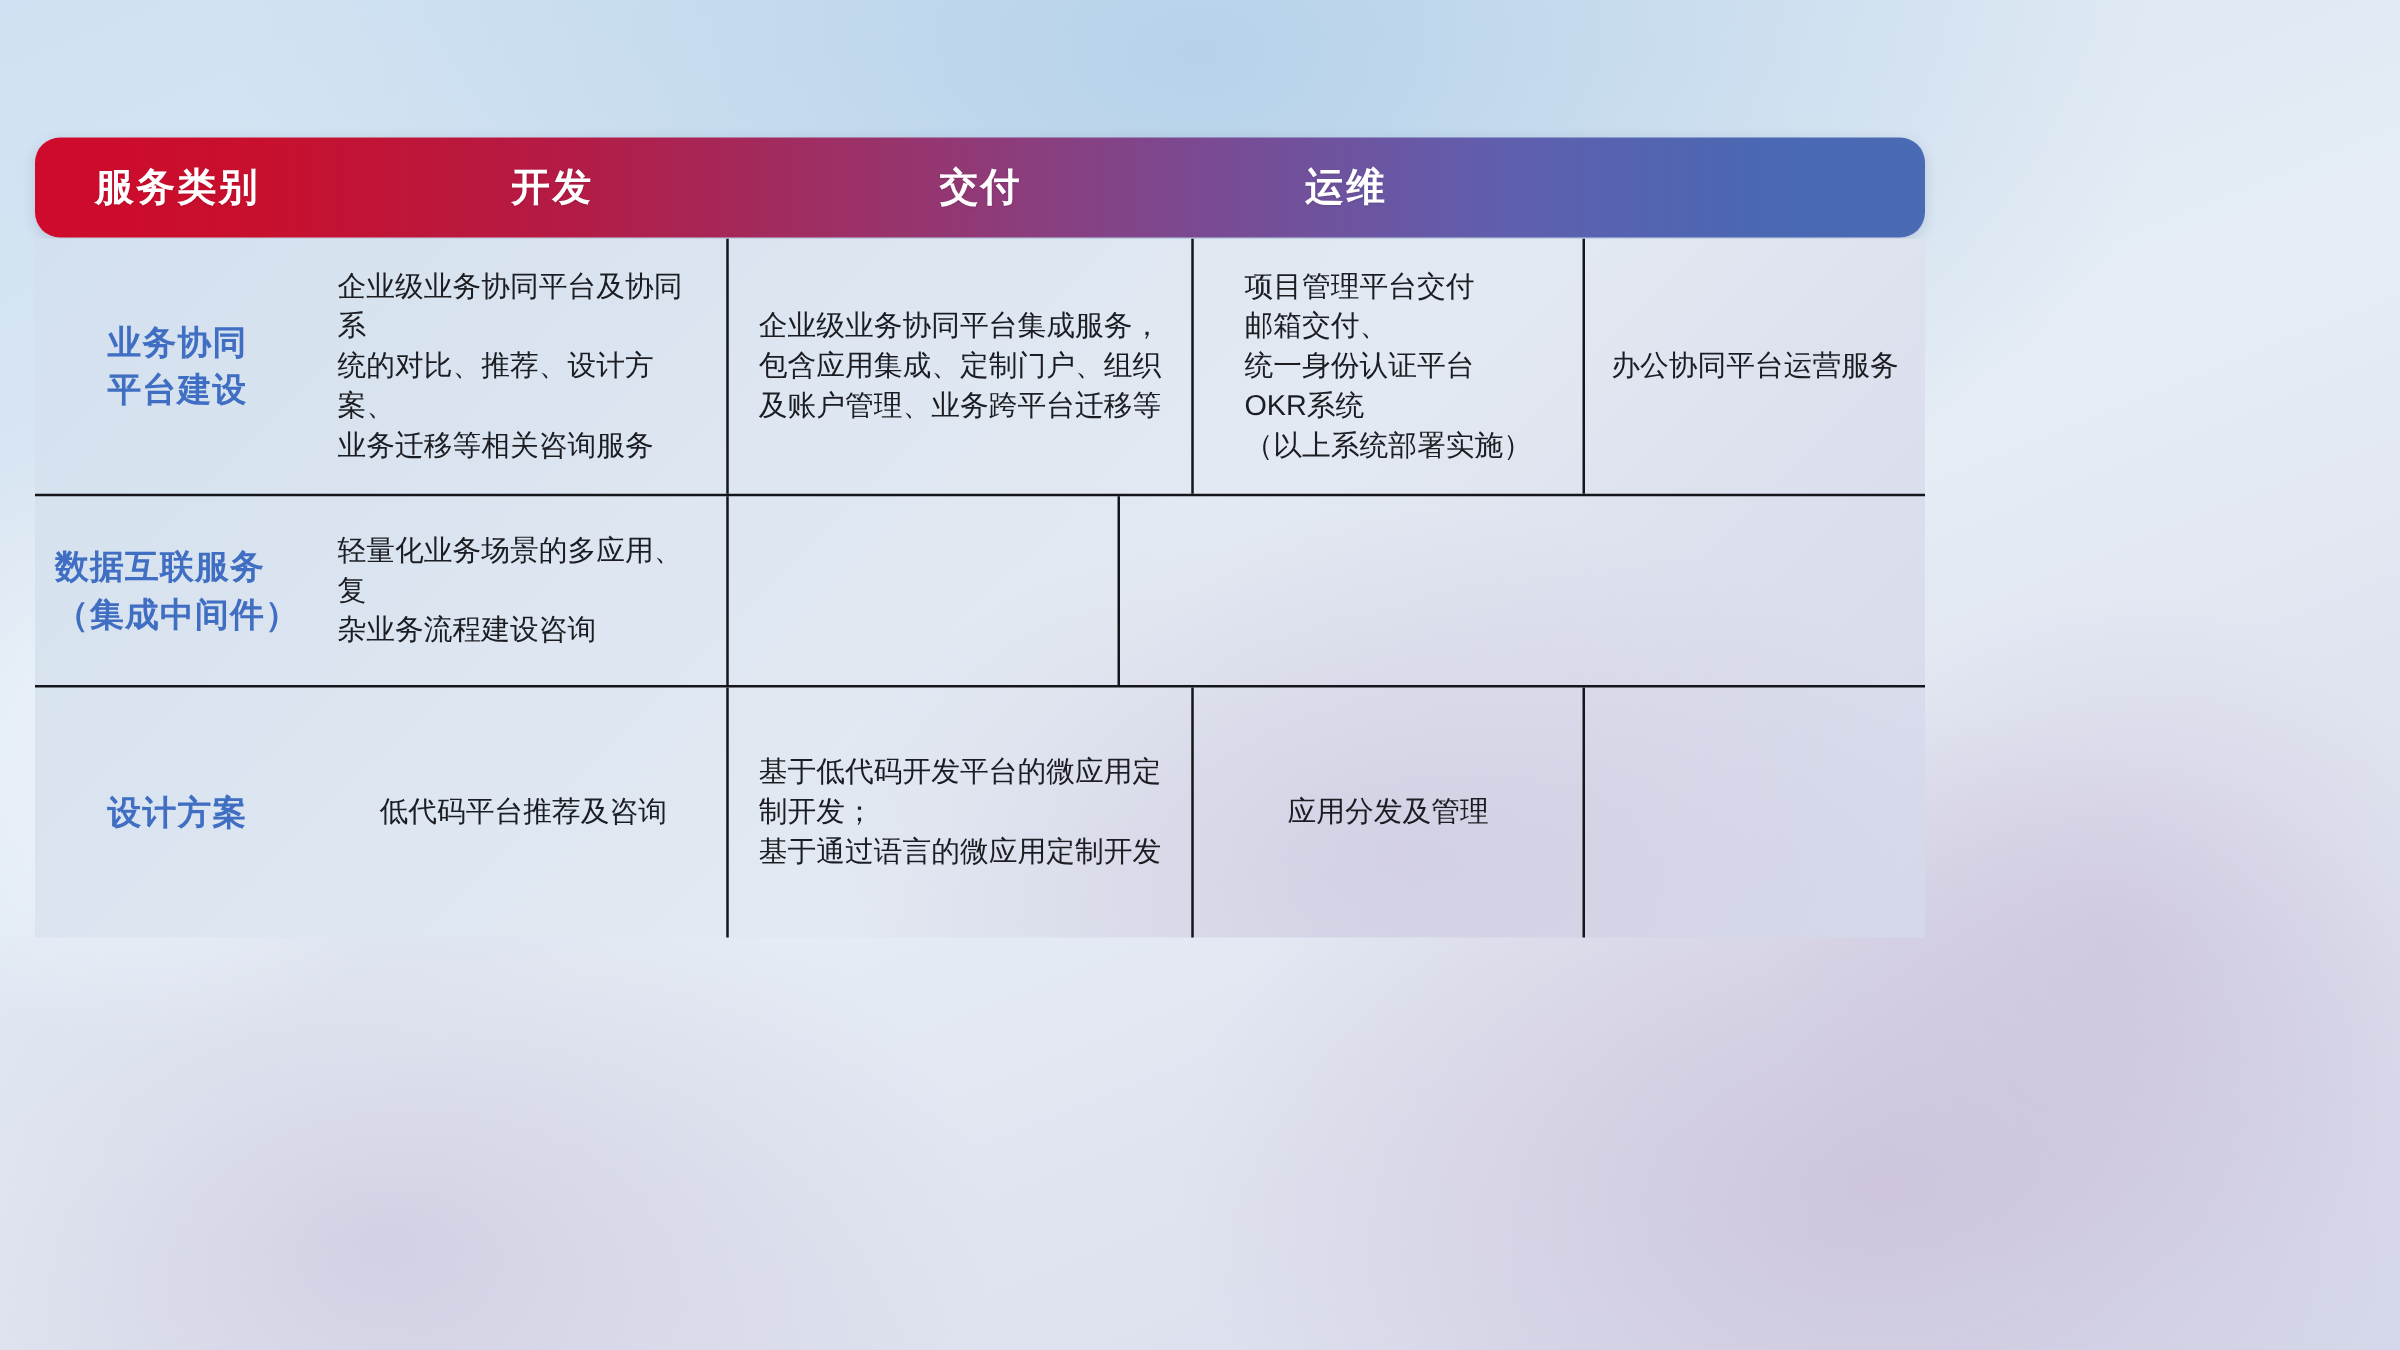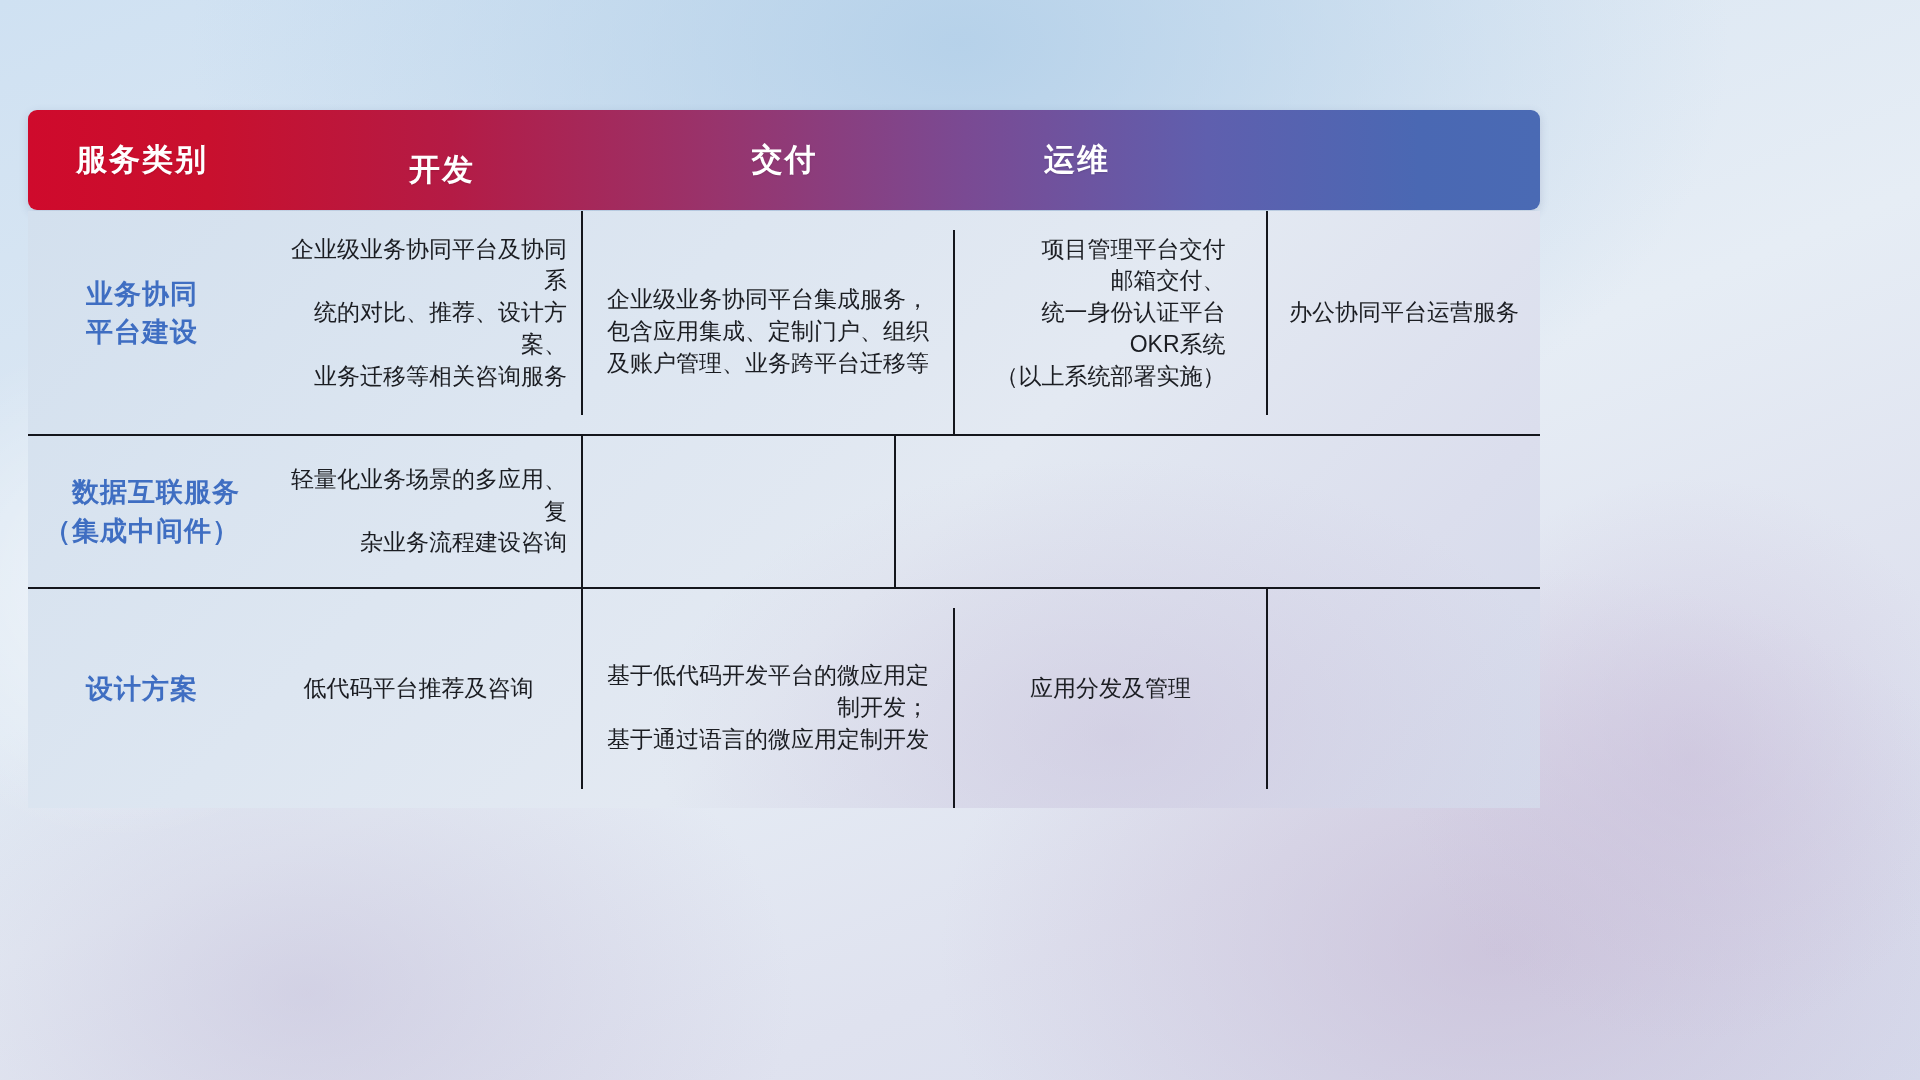--- a/index.html
+++ b/index.html
@@ -45,22 +45,22 @@
   #table-wrap {
     position: absolute;
     left: 28px;
     top: 110px;
     width: 1512px;
   }
 
   
   .tbl-header {
     display: flex;
-    height: 100px;
-    border-radius: 9px;
+    height: 80px;
+    border-radius: 20px;
     background: linear-gradient(90deg,
         #cf0a2c 0%,
         #c8102e 12%,
         #b41b45 28%,
         #99336b 45%,
         #7a4a93 62%,
         #5f5fae 78%,
         #4a68b3 92%,
         #4a6ab4 100%);
     box-shadow: 0 3px 10px rgba(60,70,120,0.18);
@@ -73,41 +73,41 @@
     color: #ffffff;
     font-size: 31px;
     font-weight: bold;
     letter-spacing: 2px;
     text-shadow: 0 1px 2px rgba(0,0,0,0.12);
   }
 
   
   .c0 { width: 228px; flex: 0 0 228px; }
   .c1 { width: 327px; flex: 0 0 327px; }
-  .c2 { width: 372px; flex: 0 0 372px; margin-top: 19px; }
+  .c2 { width: 372px; flex: 0 0 372px; }
   .c3 { width: 313px; flex: 0 0 313px; }
   .c4 { width: 272px; flex: 0 0 272px; }
 
   
   .tbl-body {
     margin-top: 1px;
     background:
       radial-gradient(ellipse 700px 420px at 72% 88%, rgba(197,186,214,0.42) 0%, rgba(197,186,214,0) 66%),
       linear-gradient(135deg, #d3e0ee 0%, #dde6f1 35%, #e3e9f2 58%, #dbdeed 82%, #d4d9ea 100%);
   }
   .tbl-row {
     display: flex;
     border-bottom: 2.5px solid #14161c;
   }
   .tbl-row:last-child { border-bottom: none; }
   .td {
     display: flex;
     align-items: center;
     justify-content: center;
-    text-align: right;
+    text-align: left;
     padding: 25px 14px;
     border-right: 2.5px solid #14161c;
     font-size: 23px;
     line-height: 1.38;
     color: #1b1d22;
     white-space: pre-line;
   }
   .td.c0 { border-right: none; }
   .td.c4 { border-right: none; }
 

